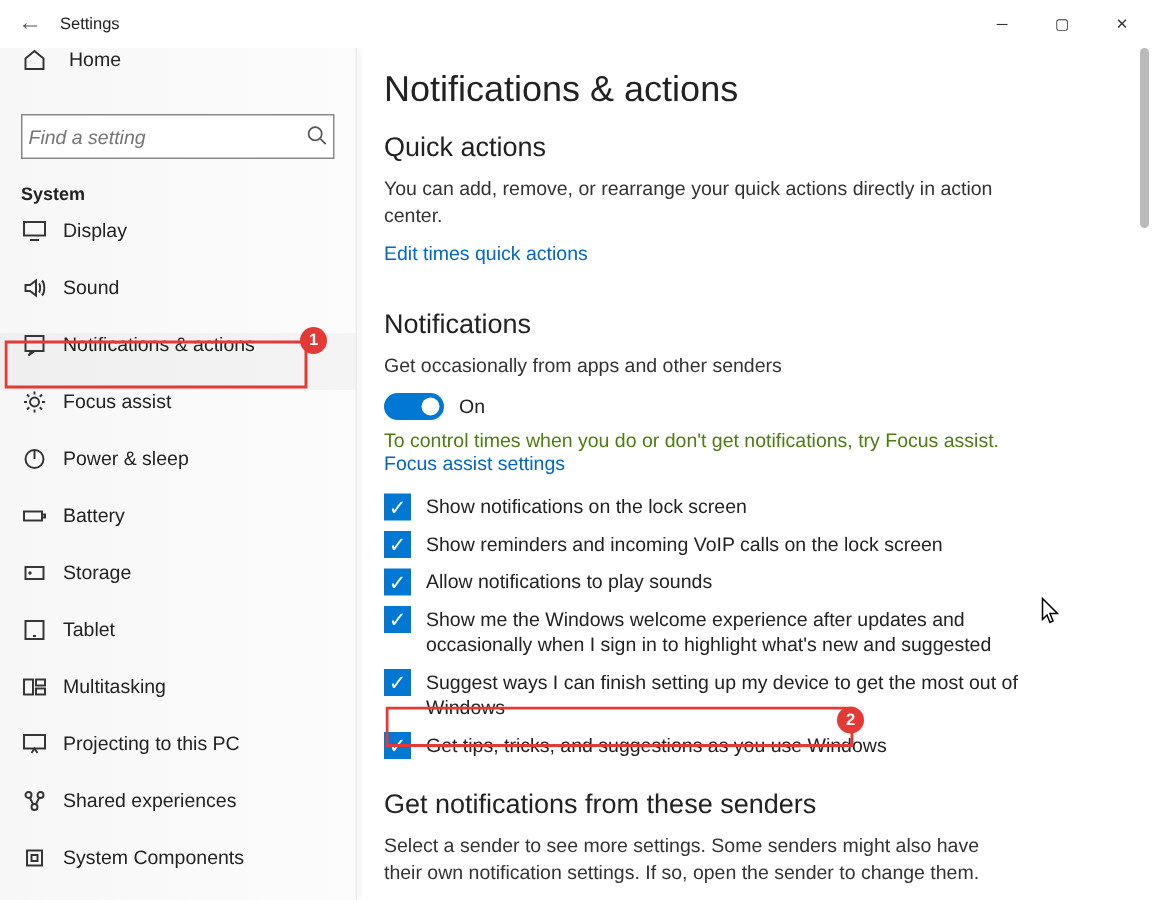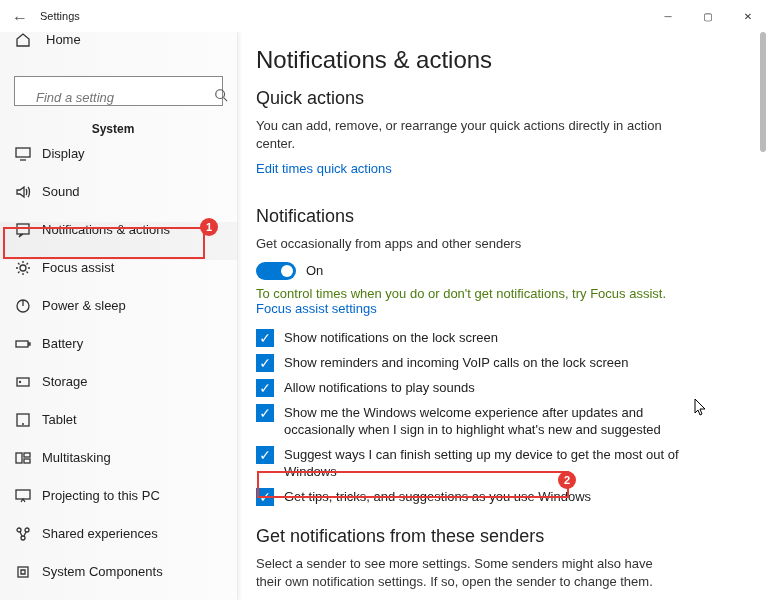--- a/index.html
+++ b/index.html
@@ -8,24 +8,24 @@
   .back { width: 40px; text-align: center; font-size: 16px; color: #555; cursor: pointer; }
   .title { font-size: 11px; color: #222; }
   .winctrls { margin-left: auto; display: flex; }
   .winbtn { width: 40px; height: 32px; display: flex; align-items: center; justify-content: center; font-size: 10px; color: #333; cursor: pointer; }
   .layout { display: flex; height: calc(100% - 32px); }
   .side { width: 238px; border-right: 1px solid rgba(0,0,0,0.05); display: flex; flex-direction: column; background: linear-gradient(90deg, #f7f7f7, #fcfcfc); position: relative; }
   .side::after { content: ""; position: absolute; right: -1px; top: 0; bottom: 0; width: 2px; box-shadow: 2px 0 3px rgba(0,0,0,0.07); }
   .home { display: flex; align-items: flex-start; height: 38px; padding: 0 14px; gap: 14px; cursor: pointer; }
   .sicon { width: 18px; display: flex; align-items: center; justify-content: center; color: #333; }
   .sicon svg { width: 16px; height: 16px; stroke: currentColor; fill: none; stroke-width: 1.3; }
-  .search { margin: 6px 14px 10px 14px; height: 30px; border: 1px solid #888; background: #fff; display: flex; align-items: flex-end; padding: 0 21px; }
+  .search { margin: 6px 14px 10px 14px; height: 30px; border: 1px solid #888; background: #fff; display: flex; align-items: center; padding: 0 4px; }
   .search input { flex: 1; border: none; outline: none; font-size: 13px; background: transparent; font-style: italic; color: #666; }
   .search .mag { color: #555; }
-  .syslabel { padding: 6px 14px 10px 3px; font-weight: 600; font-size: 12px; text-align: center; }
+  .syslabel { padding: 6px 14px 10px 14px; font-weight: 600; font-size: 12px; }
   .navlist { flex: 1; overflow-y: auto; }
   .nav { display: flex; align-items: flex-start; height: 38px; padding: 0 14px; gap: 10px; cursor: pointer; font-size: 13px; position: relative; }
   .nav.sel { background: rgba(0,0,0,0.03); }
   .hl1 { position: absolute; border: 2px solid #e53935; pointer-events: none; }
   .badge { position: absolute; width: 18px; height: 18px; border-radius: 50%; background: #e53935; color: #fff; font-size: 11px; font-weight: 700; display: flex; align-items: center; justify-content: center; pointer-events: none; }
   .main { flex: 1; position: relative; overflow: hidden; }
   .content { height: 100%; overflow-y: auto; padding: 14px 32px 30px 18px; }
   .h1 { font-size: 24px; font-weight: 400; margin-bottom: 14px; }
   .h2 { font-size: 18px; font-weight: 400; margin: 14px 0 8px 0; }
   .p { font-size: 13px; color: #333; margin-bottom: 8px; line-height: 1.4; max-width: 420px; }

